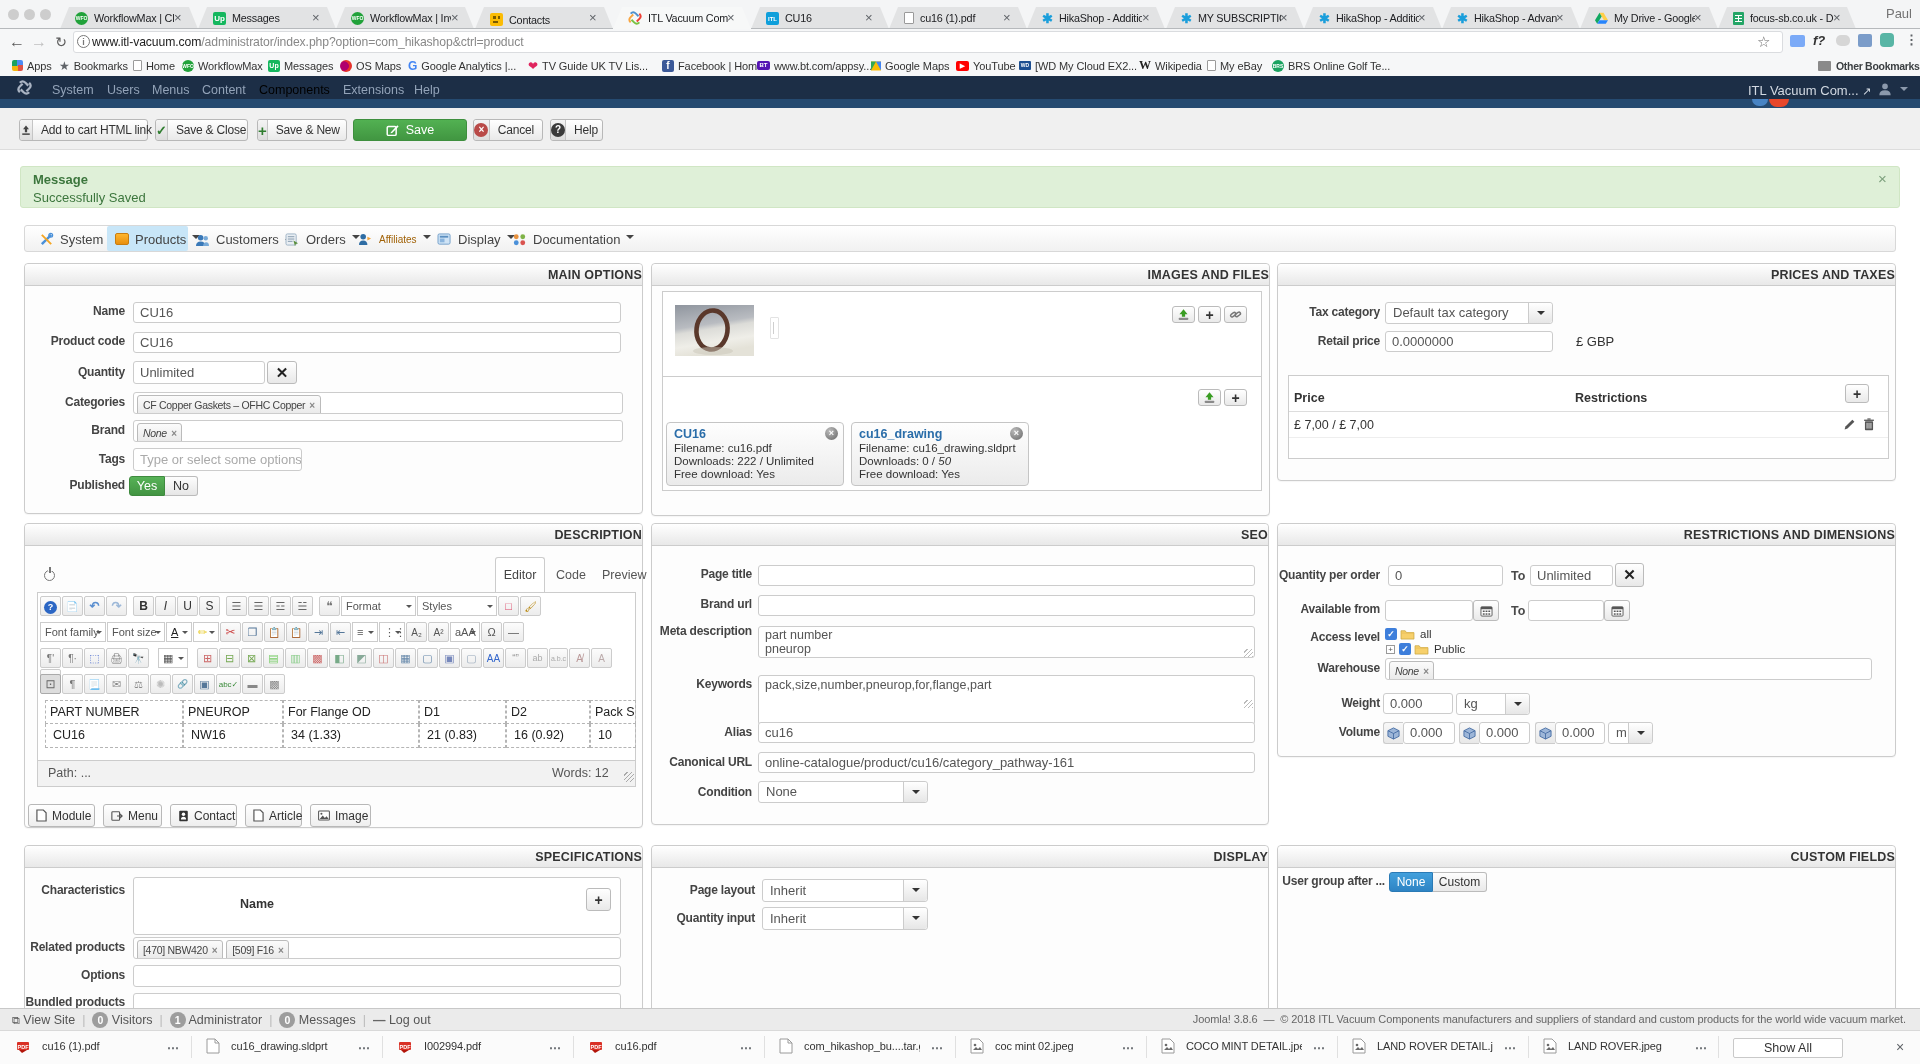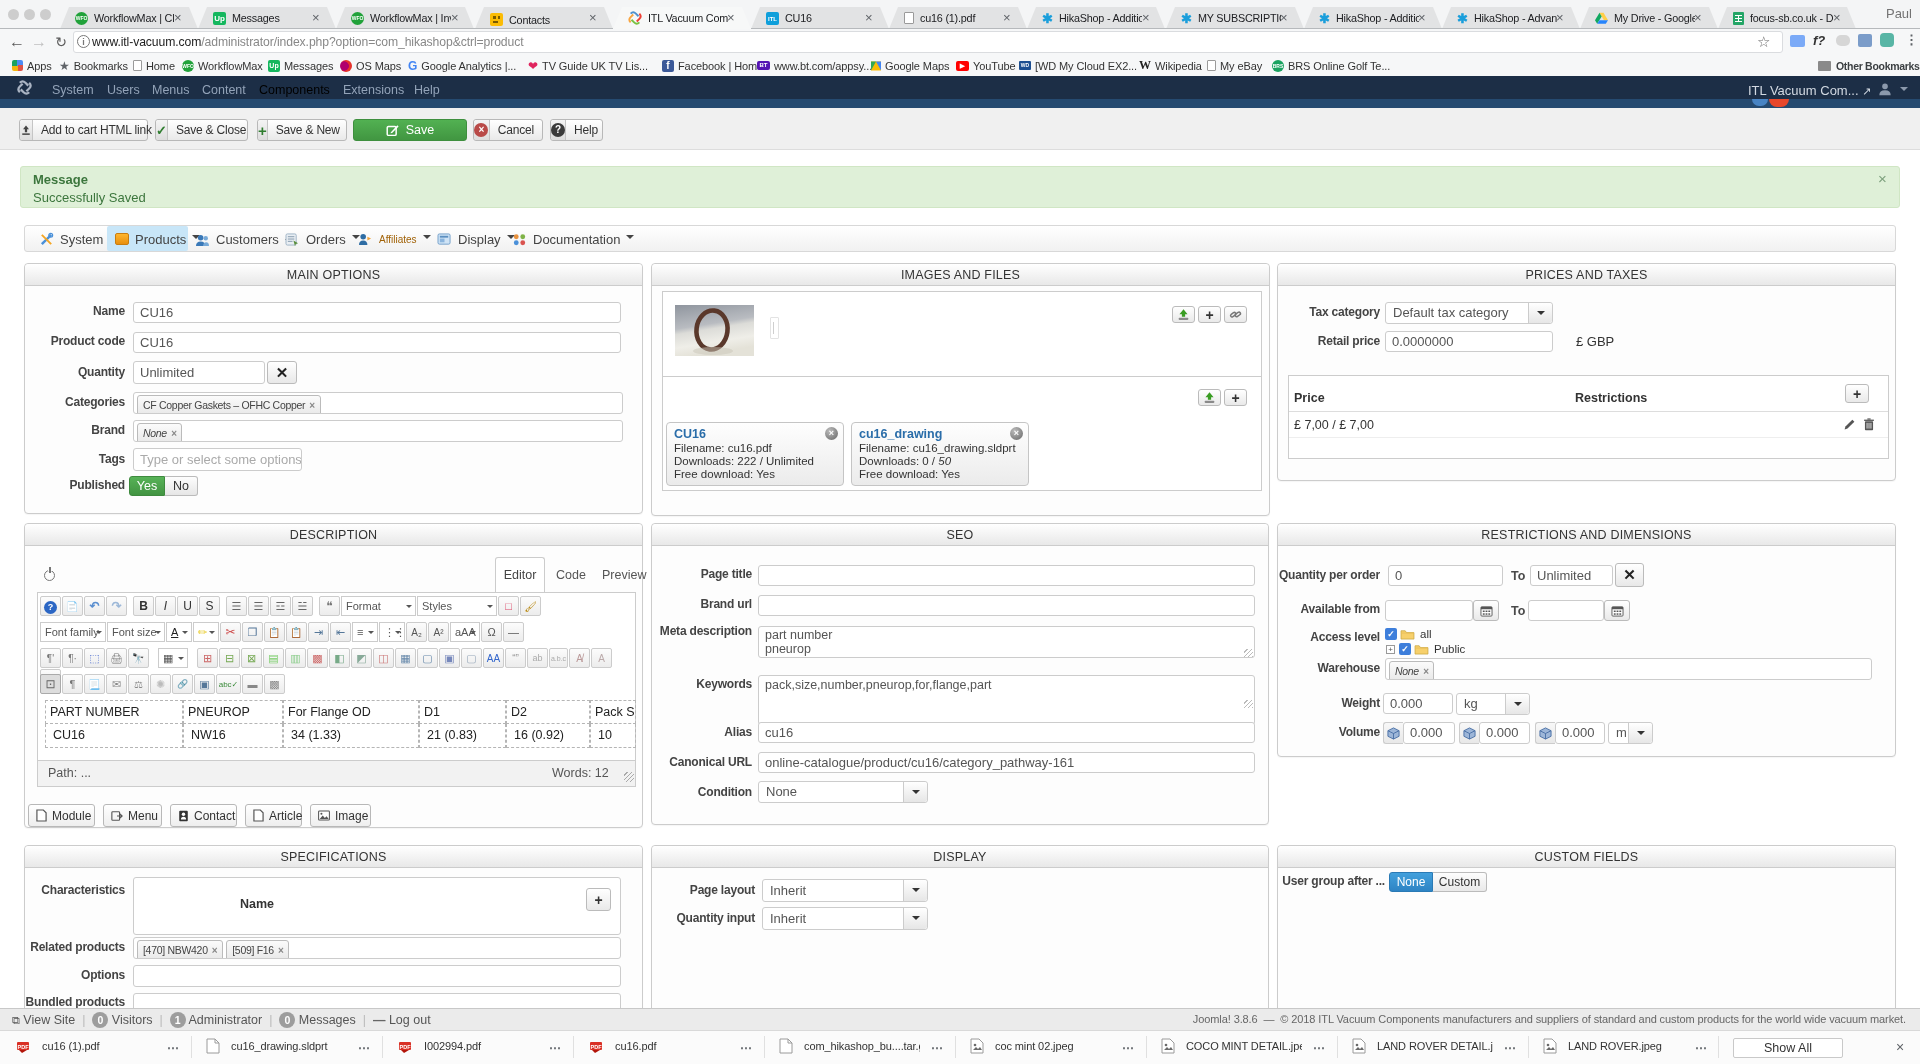--- a/index.html
+++ b/index.html
@@ -5,21 +5,21 @@
 body{position:relative;font-family:"Liberation Sans",sans-serif;background:#fff;font-size:13px;color:#333}
 .a{position:absolute}
 .lbl{position:absolute;font-weight:bold;color:#444;font-size:12px;letter-spacing:-0.2px;text-align:right}
 .inp{position:absolute;background:#fff;border:1px solid #ccc;border-radius:3px;color:#555;font-size:13px;padding:2px 6px;line-height:15px}
 .sel{position:absolute;background:#fff;border:1px solid #ccc;border-radius:3px;color:#555;font-size:13px}
 .selarr{position:absolute;right:0;top:0;bottom:0;width:24px;border-left:1px solid #ccc;background:linear-gradient(#fff,#e6e6e6);border-radius:0 3px 3px 0}
 .selarr:after{content:"";position:absolute;left:8px;top:8px;border:4px solid transparent;border-top-color:#333}
 .chip{display:inline-block;background:linear-gradient(#fbfbfb,#e8e8e8);border:1px solid #bbb;border-radius:3px;font-size:10.5px;letter-spacing:-0.3px;color:#444;padding:1px 5px;margin-right:3px;white-space:nowrap}
 .chip .x{color:#888;font-weight:bold;margin-left:4px;font-size:10px}
 .panel{position:absolute;border:1px solid #ccc;border-radius:4px;background:#fdfdfd;box-shadow:0 1px 1px rgba(0,0,0,.04)}
-.phead{height:22px;border-bottom:1px solid #ccc;background:linear-gradient(#fff,#e8e8e8);border-radius:4px 4px 0 0;text-align:center;font-weight:normal;font-size:12.5px;color:#333;line-height:22px;letter-spacing:.2px}
+.phead{height:22px;border-bottom:1px solid #ccc;background:linear-gradient(#fff,#e8e8e8);border-radius:4px 4px 0 0;text-align:right;font-weight:bold;font-size:12.5px;color:#333;line-height:22px;letter-spacing:.2px}
 .tbtn{position:absolute;height:22px;border:1px solid #b8b8b8;border-radius:3px;background:linear-gradient(#fff,#e9e9e9);font-size:12.5px;color:#333;display:flex;align-items:center}
 .tbtn .ic{width:27px;height:100%;border-right:1px solid #c5c5c5;background:linear-gradient(#f4f4f4,#ddd);display:flex;align-items:center;justify-content:center;border-radius:3px 0 0 3px}
 .tbtn .tx{padding:0 8px;white-space:nowrap;font-size:12px;letter-spacing:-0.2px}
 .mini{position:absolute;width:23px;height:17px;border:1px solid #bbb;border-radius:3px;background:linear-gradient(#fff,#e9e9e9);display:flex;align-items:center;justify-content:center}
 .ed{display:inline-block;width:21px;height:20px;border:1px solid #ccc;border-radius:2px;background:linear-gradient(#fcfcfc,#ececec);margin:0 1px 1px 0;vertical-align:top;text-align:center;line-height:19px;font-size:11px;color:#555;overflow:hidden}
 .eds{display:inline-block;width:5px;height:20px;vertical-align:top}
 .badge{display:inline-block;min-width:16px;height:16px;border-radius:8px;background:#9d9d9d;color:#fff;font-size:10.5px;font-weight:bold;text-align:center;line-height:16px;padding:0 2px}
 </style></head><body>
 
 <div class="a" style="left:0;top:0;width:1920px;height:29px;background:#f4f5f6"></div>

